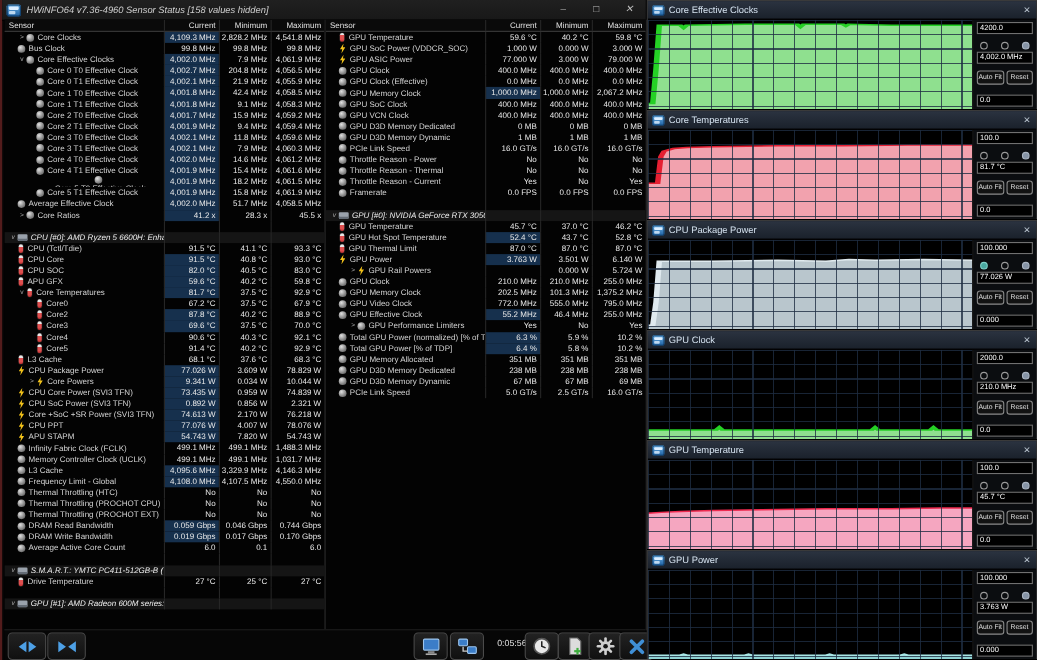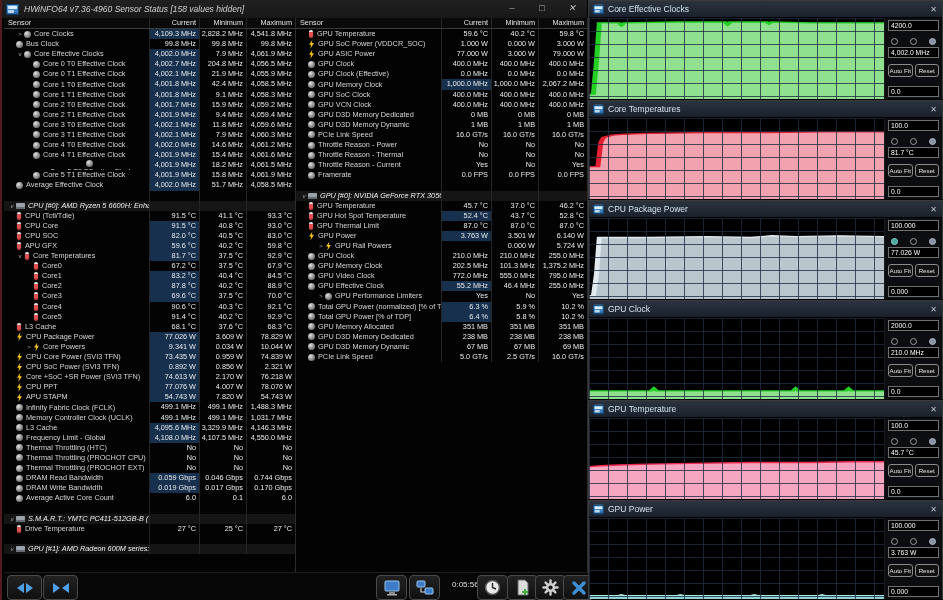--- a/index.html
+++ b/index.html
@@ -244,20 +244,30 @@
           <div class="trow">
             <span class="c lab" style="padding-left: 12px;">
               <span class="ico clock"></span>
               <span>Average Effective Clock</span>
             </span>
             <span class="c val hlc">4,002.0 MHz</span>
             <span class="c val mn">51.7 MHz</span>
             <span class="c val mx">4,058.5 MHz</span>
           </div>
           <div class="trow">
+            <span class="c lab" style="padding-left: 12px;">
+              <span class="arr">&gt;</span>
+              <span class="ico clock"></span>
+              <span>Core Ratios</span>
+            </span>
+            <span class="c val hlc">41.2 x</span>
+            <span class="c val mn">28.3 x</span>
+            <span class="c val mx">45.5 x</span>
+          </div>
+          <div class="trow">
             <span class="c lab"></span>
             <span class="c val"></span>
             <span class="c val mn"></span>
             <span class="c val mx"></span>
           </div>
           <div class="trow grp">
             <span class="c lab" style="padding-left: 4px;">
               <span class="arr">v</span>
               <span class="ico chip"></span>
               <span>CPU [#0]: AMD Ryzen 5 6600H: Enhanced</span>
@@ -313,29 +323,20 @@
             <span class="c val mx">92.9 °C</span>
           </div>
           <div class="trow">
             <span class="c lab" style="padding-left: 29px;">
               <span class="ico temp"></span>
               <span>Core0</span>
             </span>
             <span class="c val">67.2 °C</span>
             <span class="c val mn">37.5 °C</span>
             <span class="c val mx">67.9 °C</span>
-          </div>
-          <div class="trow">
-            <span class="c lab" style="padding-left: 29px;">
-              <span class="ico temp"></span>
-              <span>Core1</span>
-            </span>
-            <span class="c val hlc">83.2 °C</span>
-            <span class="c val mn">40.4 °C</span>
-            <span class="c val mx">84.5 °C</span>
           </div>
           <div class="trow">
             <span class="c lab" style="padding-left: 29px;">
               <span class="ico temp"></span>
               <span>Core2</span>
             </span>
             <span class="c val hlc">87.8 °C</span>
             <span class="c val mn">40.2 °C</span>
             <span class="c val mx">88.9 °C</span>
           </div>

